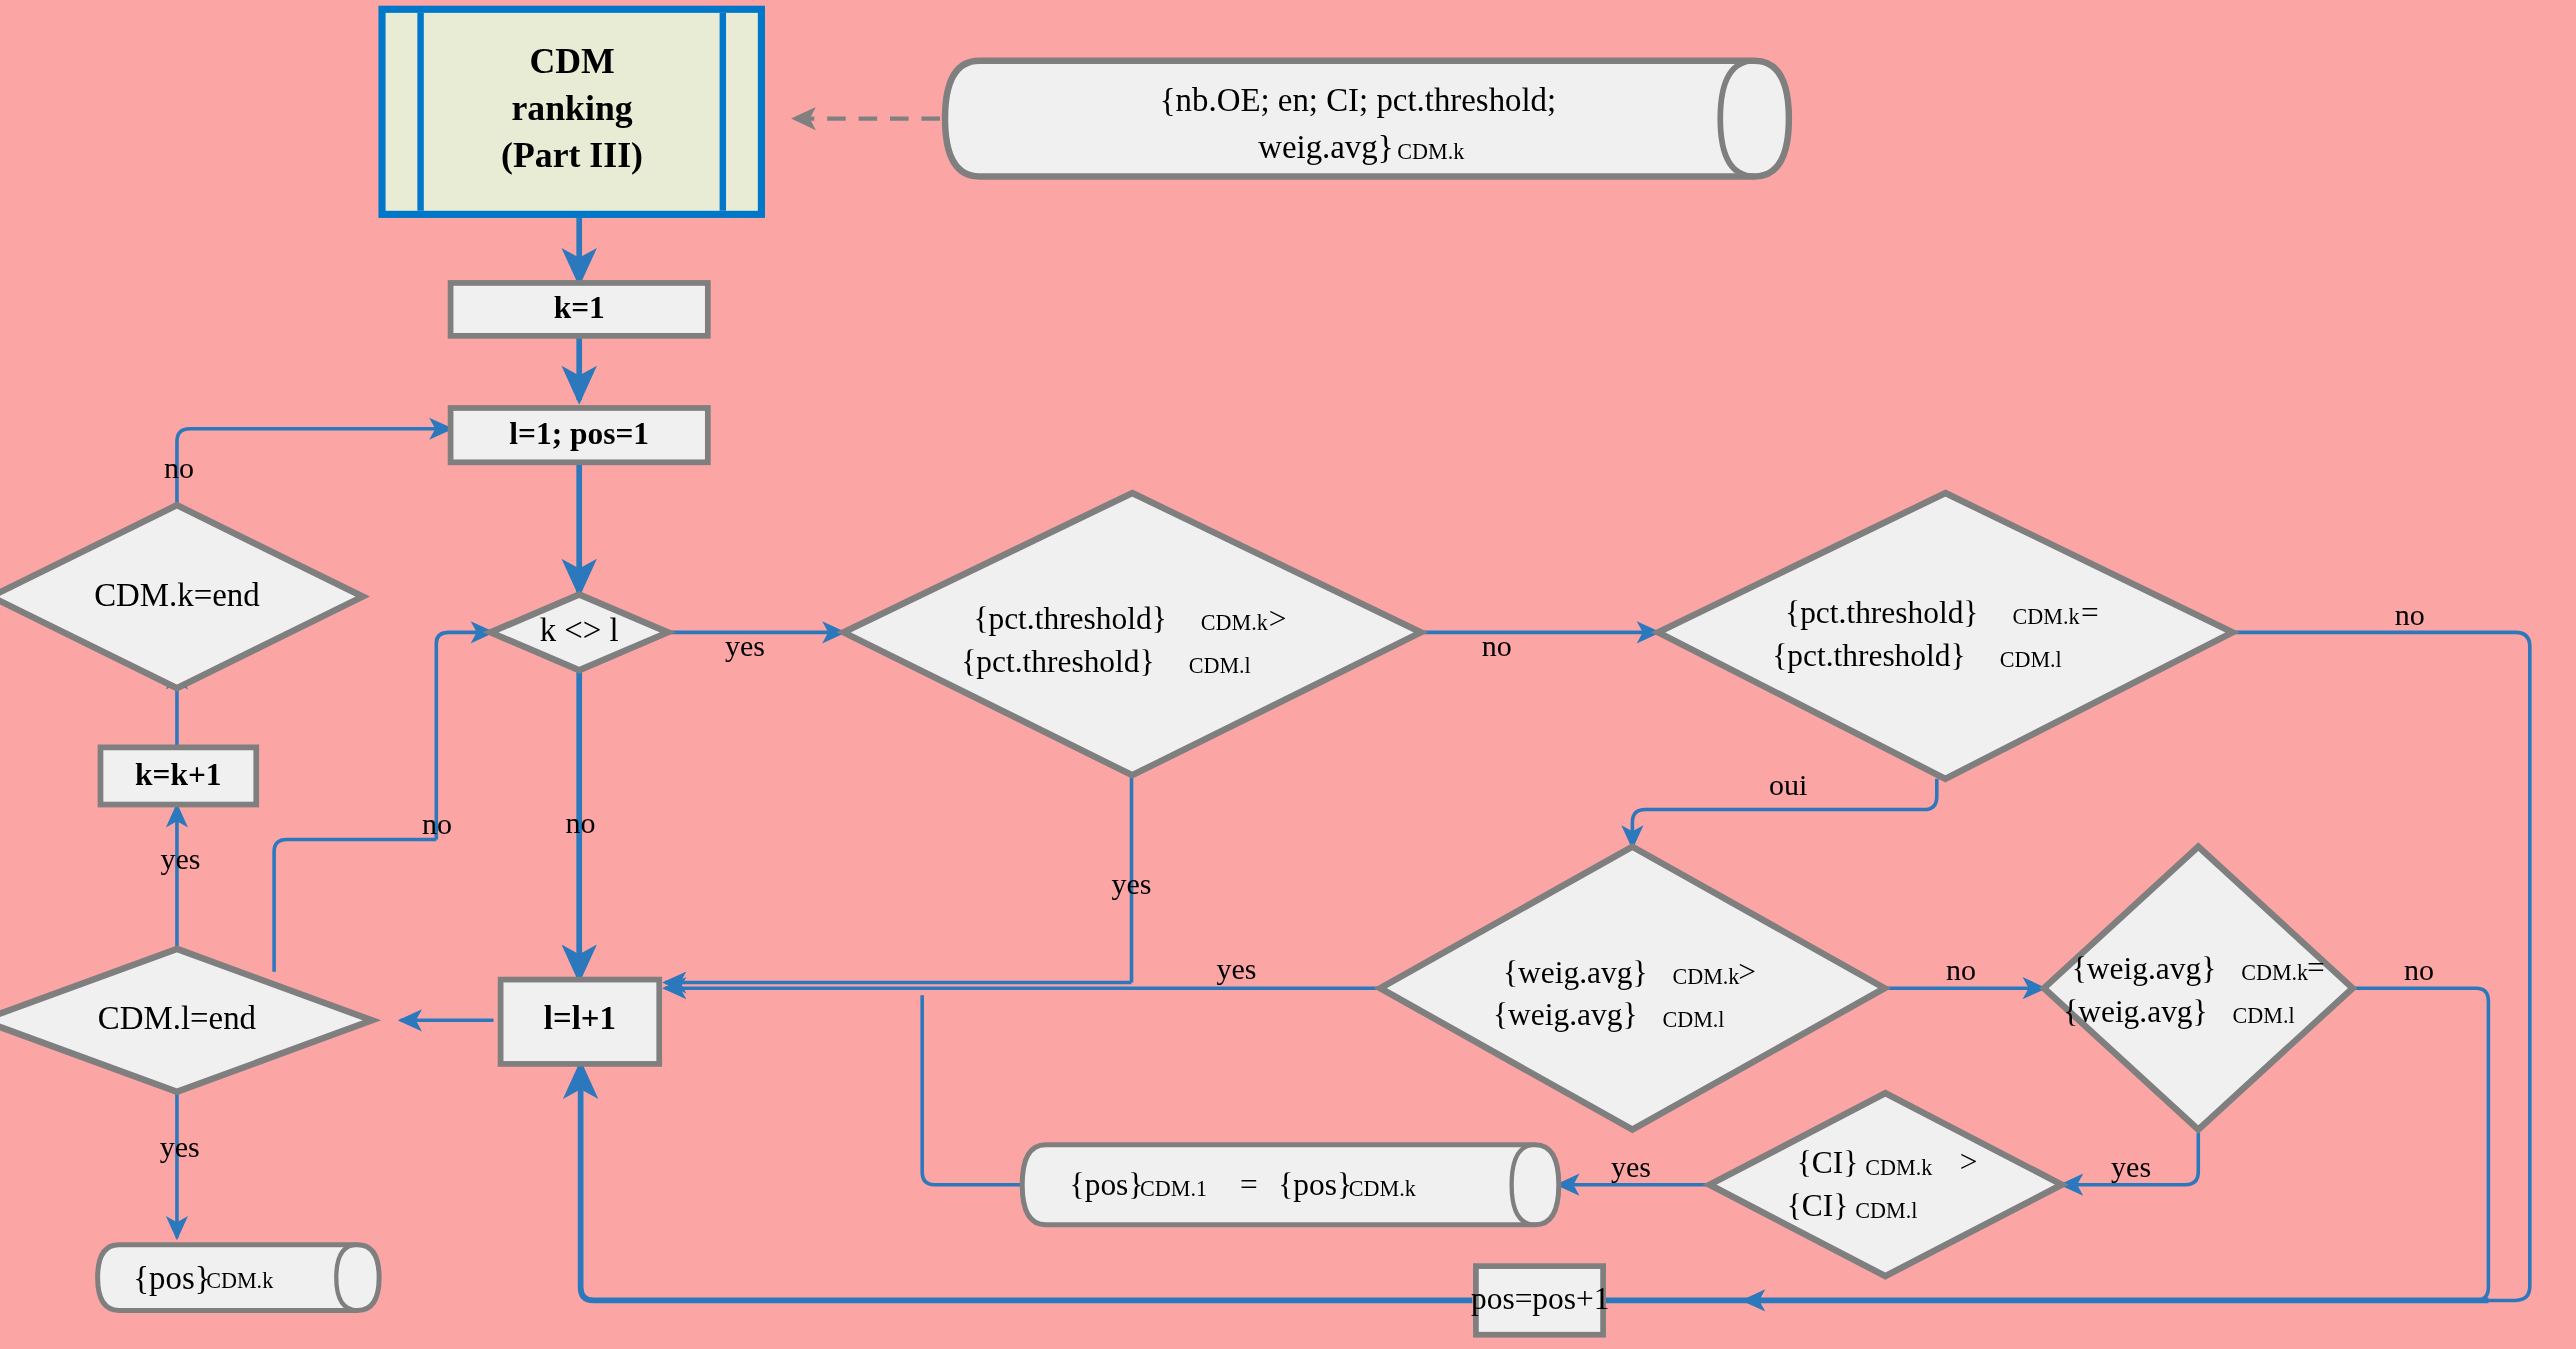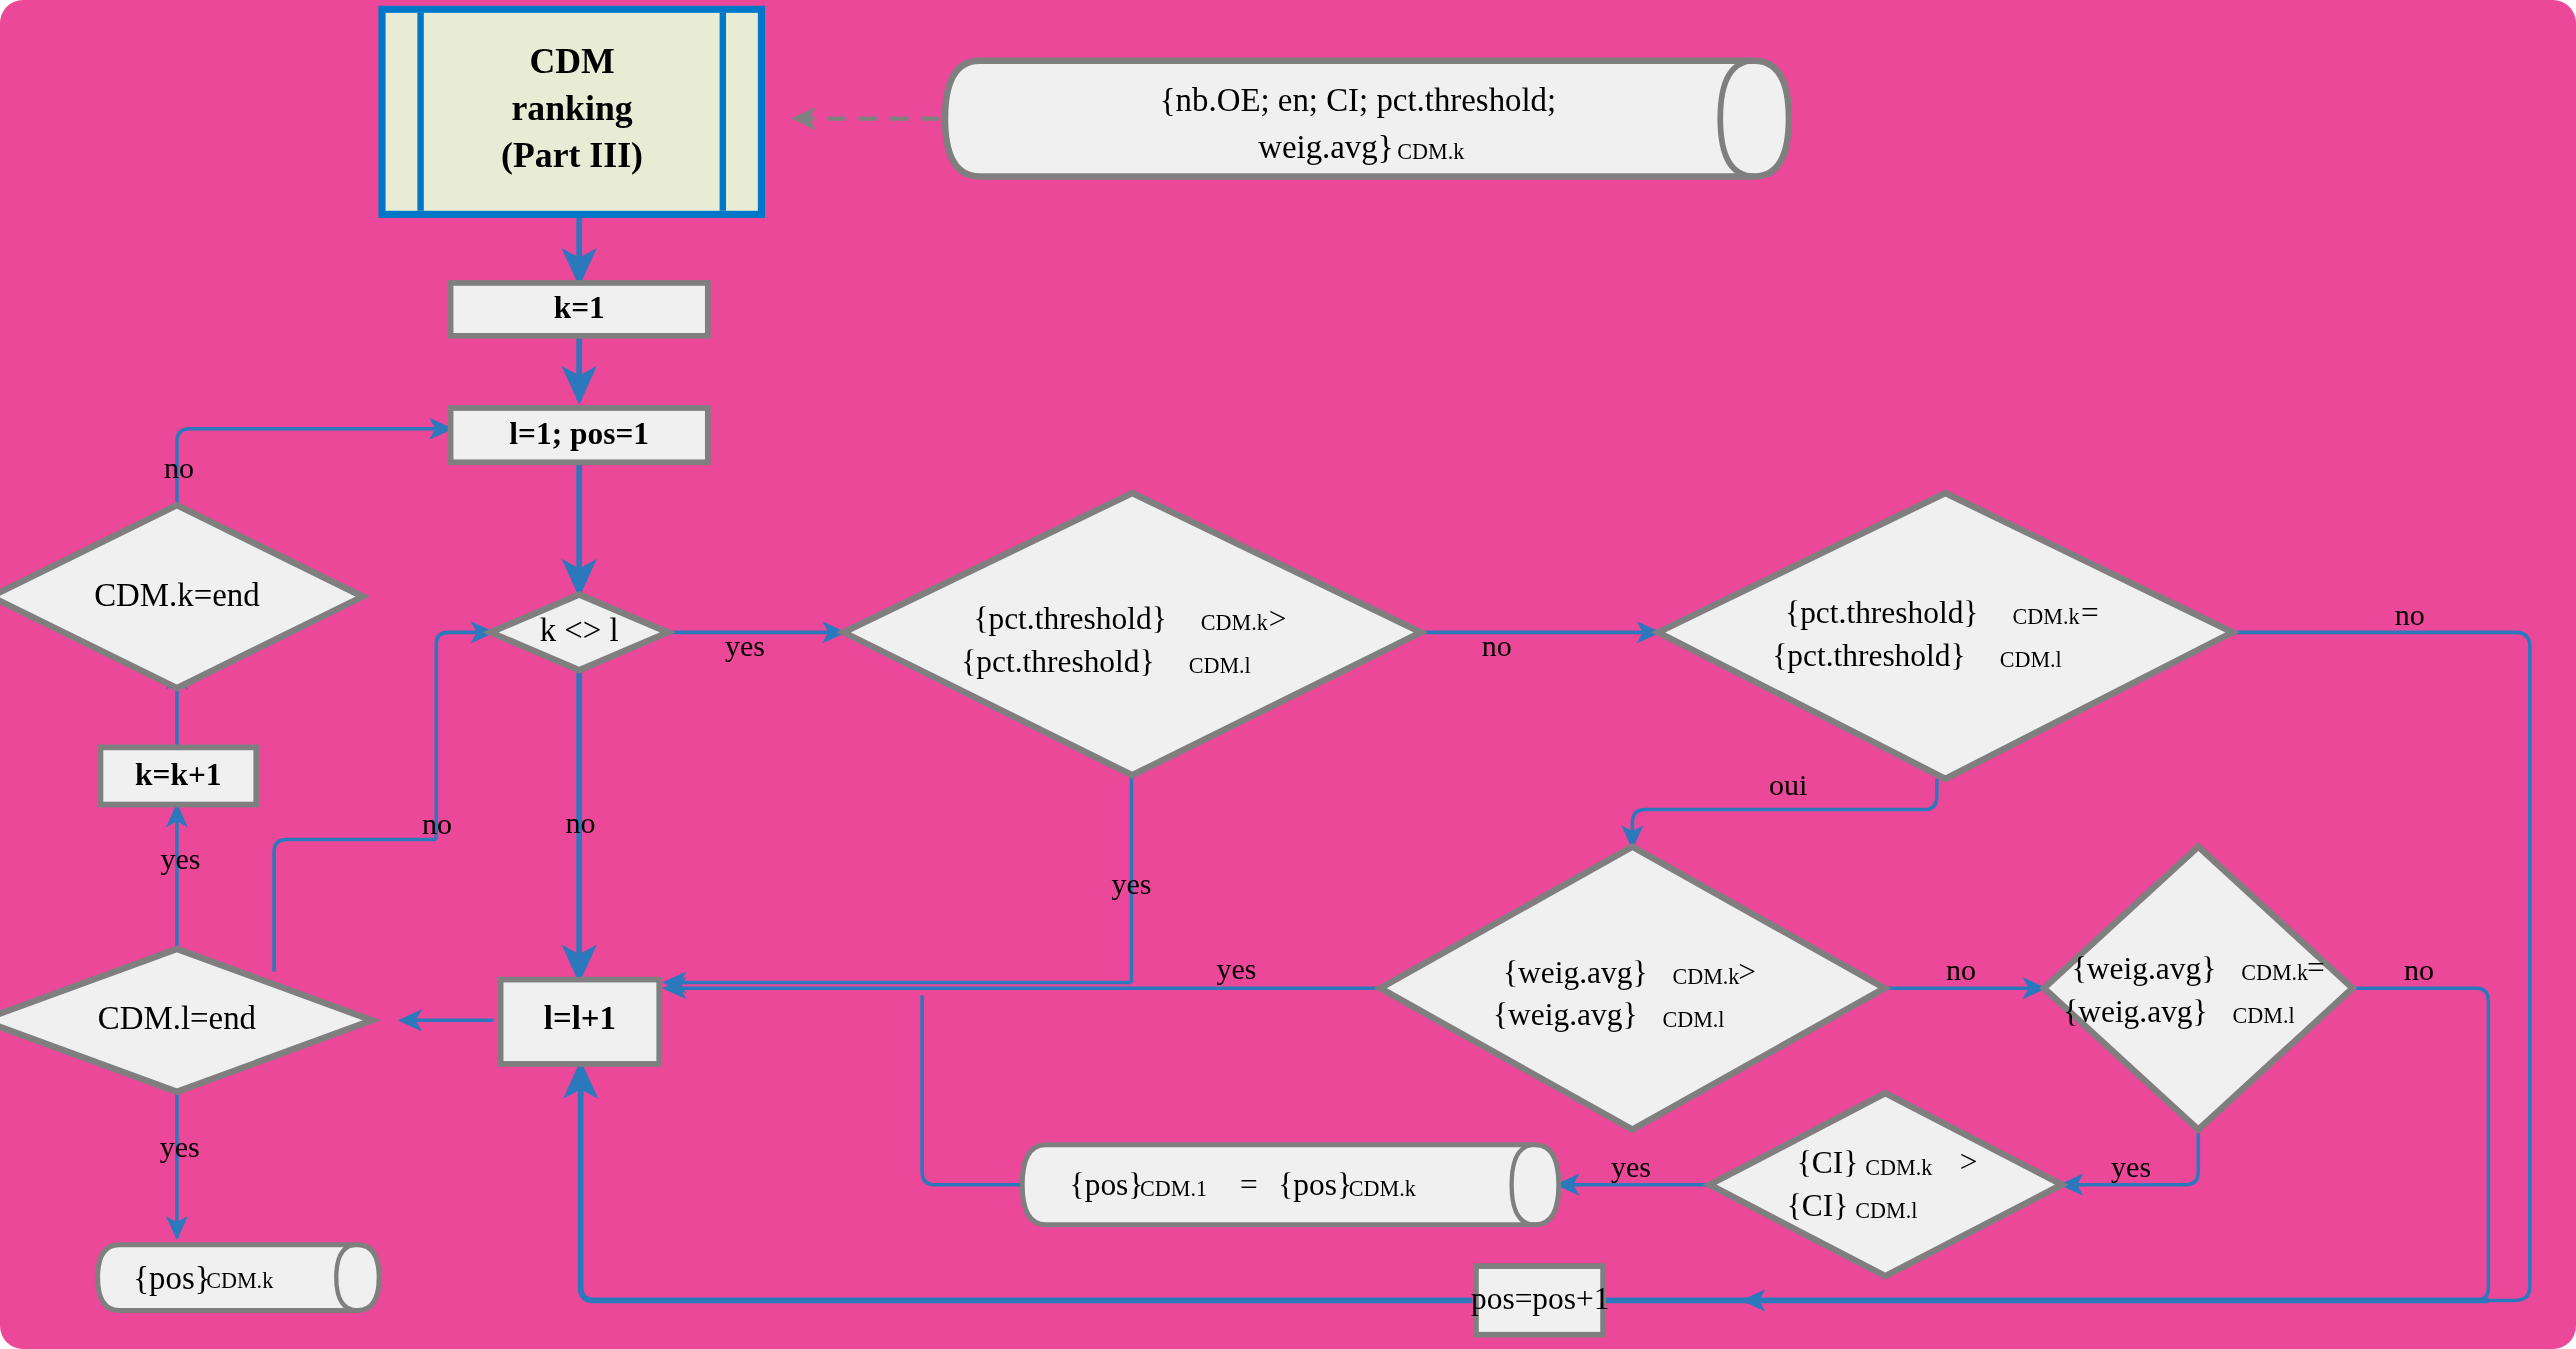--- a/index.html
+++ b/index.html
@@ -4,23 +4,22 @@
 <style>
   html, body {
     margin: 0;
     padding: 0;
     background: #ffffff;
   }
   #root {
     position: relative;
     width: 2576px;
     height: 1349px;
-    background: #ec4899;
+    background: #fca5a5;
     font-family: "Liberation Serif", "DejaVu Serif", serif;
-    border-radius: 23px;
   }
   svg#canvas {
     position: absolute;
     left: 0; top: 0;
     width: 2576px;
     height: 1349px;
   }
   .node-text {
     fill: #000000;
     font-family: "Liberation Serif", "DejaVu Serif", serif;

